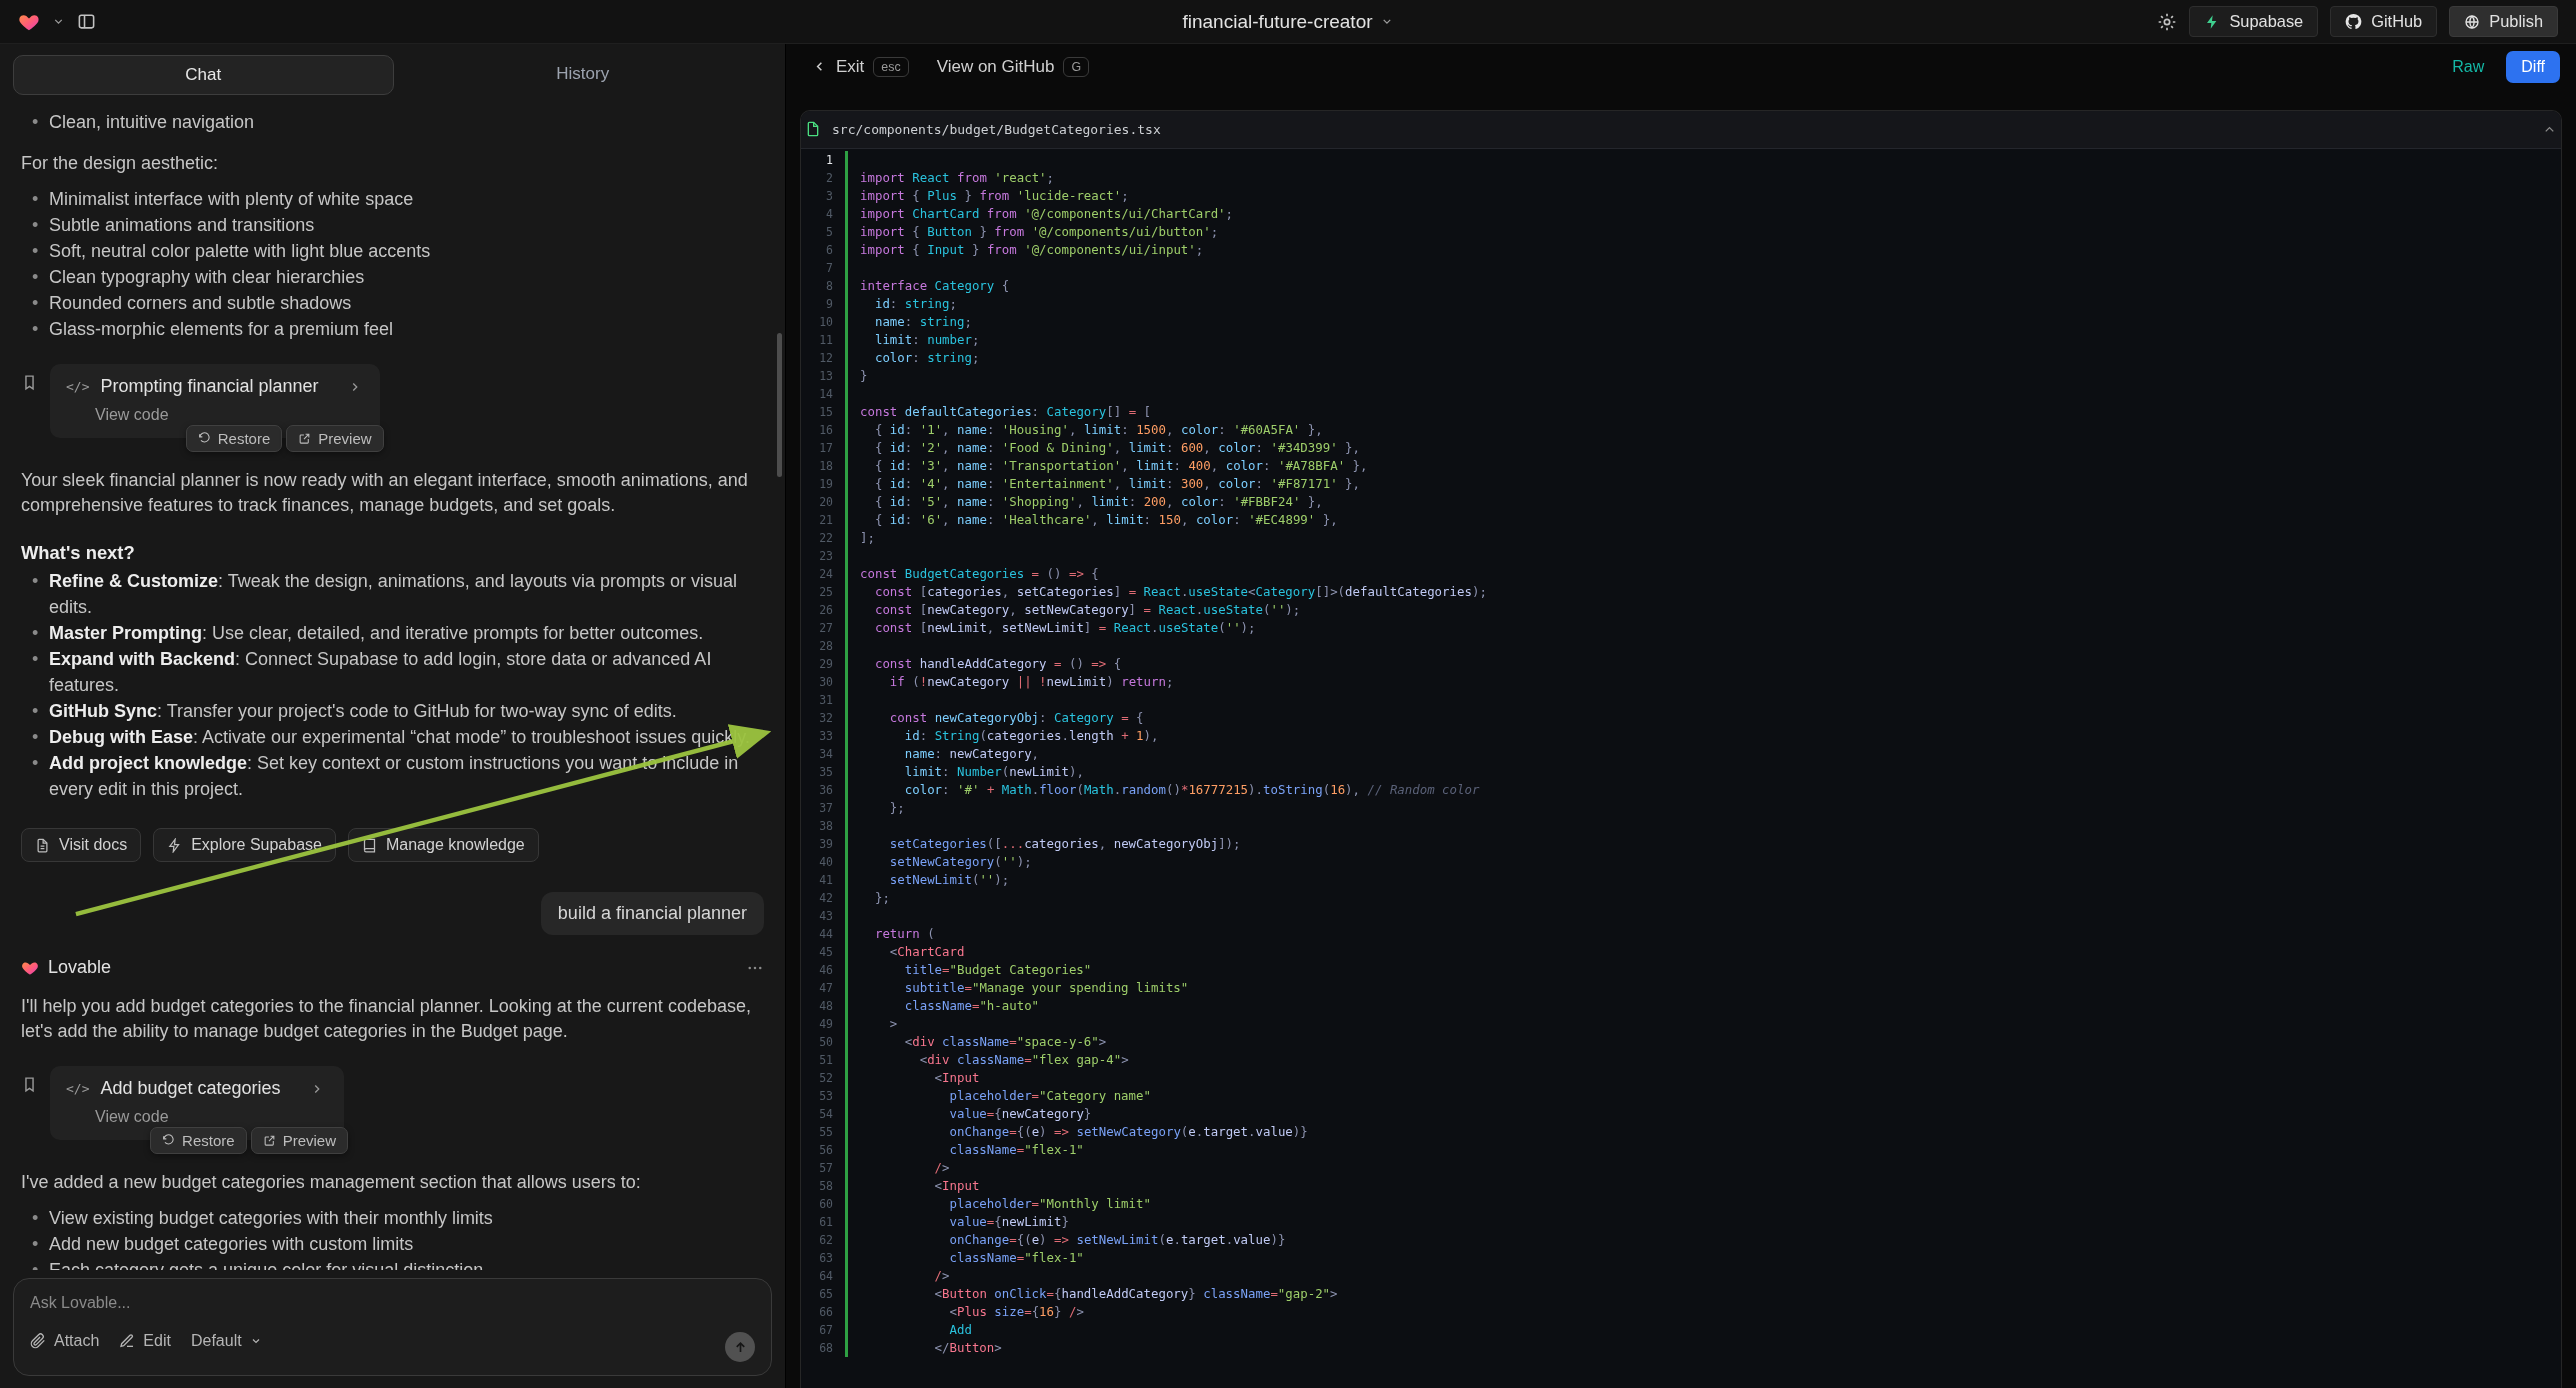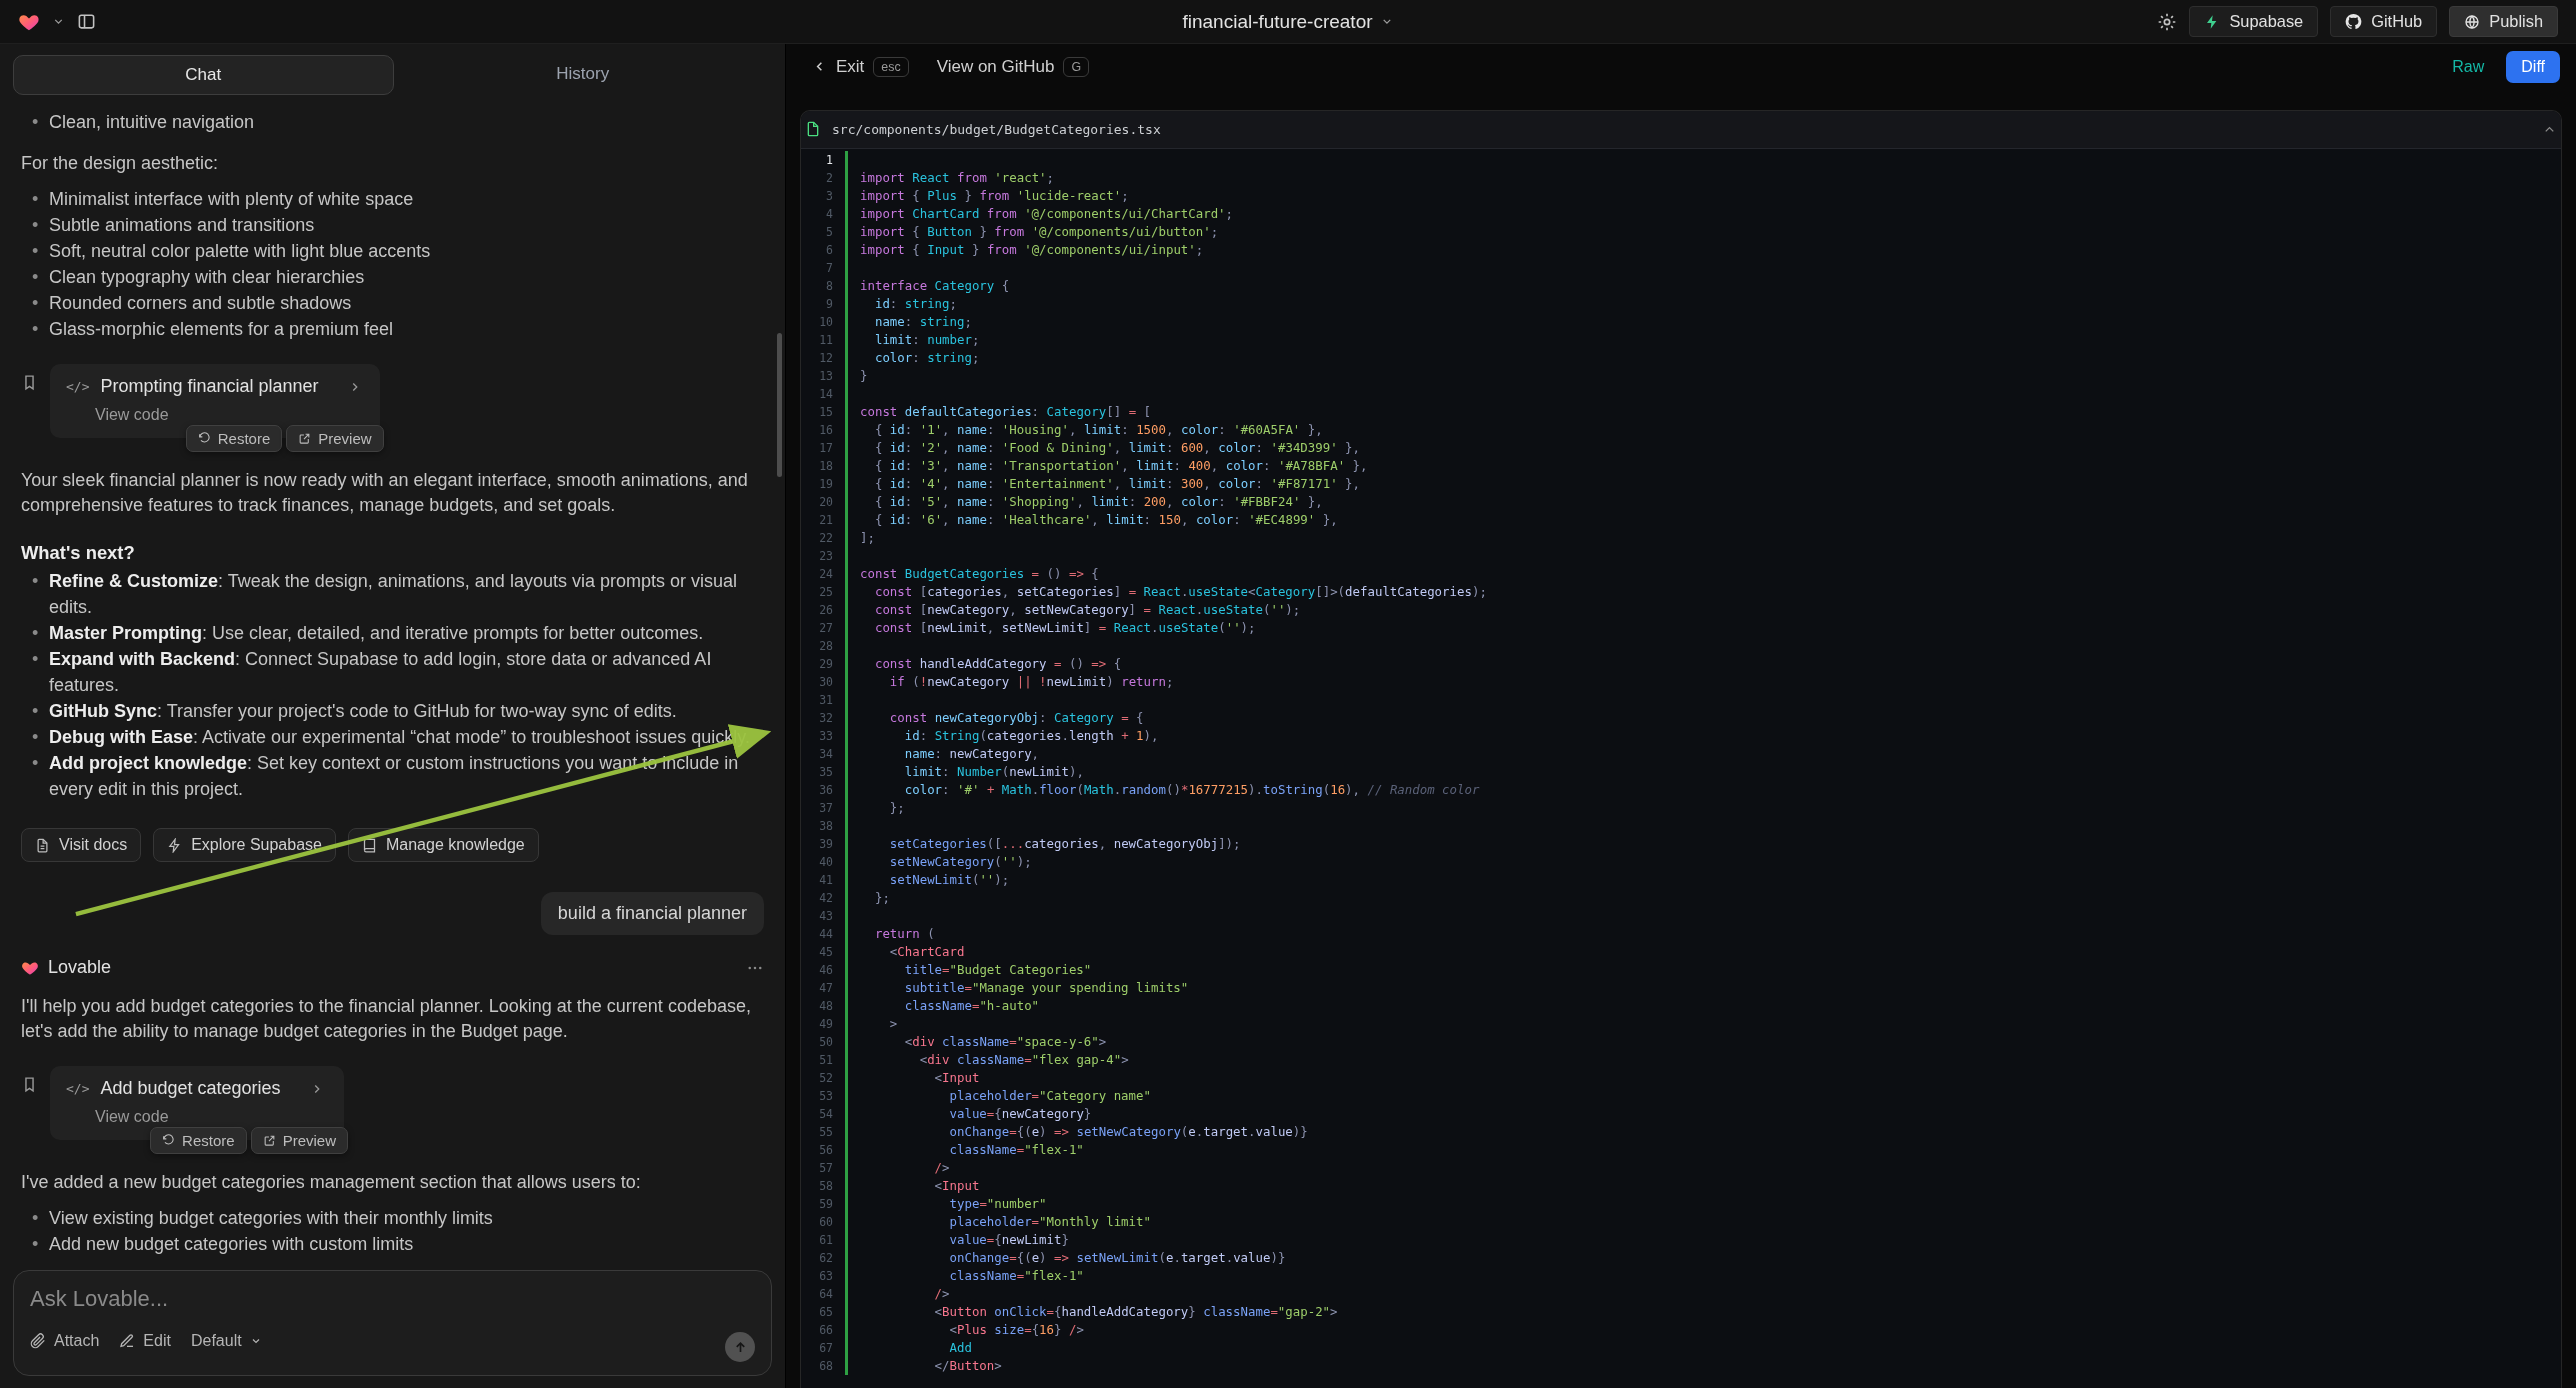--- a/index.html
+++ b/index.html
@@ -61,21 +61,21 @@
   .user-bubble { background:#272727; border-radius:12px; padding:11px 17px;
     font-size:18px; color:#d6d6d6; max-width:80%; }
 
   .assistant-head { display:flex; align-items:center; gap:9px; font-size:18px;
     color:#e2e2e2; margin:22px 0 10px; }
   .assistant-head .dots { margin-left:auto; color:#8a8a8a; display:flex; cursor:pointer; }
 
   .composer { margin:8px 13px 12px; border:1px solid #3a3a3a; border-radius:16px;
     background:#1d1d1d; padding:15px 16px 13px; }
   .composer-input { width:100%; background:transparent; border:none; outline:none;
-    color:#e5e5e5; font-size:22px; font-family:inherit; }
+    color:#e5e5e5; font-size:16px; font-family:inherit; }
   .composer-input::placeholder { color:#8a8a8a; }
   .composer-row { margin-top:20px; display:flex; align-items:flex-start; gap:20px; }
   .comp-btn { display:flex; align-items:center; gap:8px; background:none; border:none;
     color:#b5b5b5; font-size:16px; font-family:inherit; cursor:pointer; }
   .send-btn { margin-left:auto; width:30px; height:30px; border-radius:50%; background:#515151;
     border:none; display:flex; align-items:center; justify-content:center; cursor:pointer; color:#161616; }
 
   .scroll-thumb { position:absolute; right:3px; top:289px; width:5px; height:144px;
     background:#4d4d4d; border-radius:3px; }
   .arrow-overlay { position:absolute; inset:0; pointer-events:none; z-index:5; }
@@ -478,21 +478,20 @@
             <div class="code-line"><span class="ln">49</span><span class="lc">    <span class="tc-p">&gt;</span></span></div>
             <div class="code-line"><span class="ln">50</span><span class="lc">      <span class="tc-p">&lt;</span><span class="tc-tag">div</span> <span class="tc-f">className</span><span class="tc-op">=</span><span class="tc-s">"space-y-6"</span><span class="tc-p">&gt;</span></span></div>
             <div class="code-line"><span class="ln">51</span><span class="lc">        <span class="tc-p">&lt;</span><span class="tc-tag">div</span> <span class="tc-f">className</span><span class="tc-op">=</span><span class="tc-s">"flex gap-4"</span><span class="tc-p">&gt;</span></span></div>
             <div class="code-line"><span class="ln">52</span><span class="lc">          <span class="tc-p">&lt;</span><span class="tc-tag">Input</span></span></div>
             <div class="code-line"><span class="ln">53</span><span class="lc">            <span class="tc-f">placeholder</span><span class="tc-op">=</span><span class="tc-s">"Category name"</span></span></div>
             <div class="code-line"><span class="ln">54</span><span class="lc">            <span class="tc-f">value</span><span class="tc-op">=</span><span class="tc-p">{</span><span class="tc-id">newCategory</span><span class="tc-p">}</span></span></div>
             <div class="code-line"><span class="ln">55</span><span class="lc">            <span class="tc-f">onChange</span><span class="tc-op">=</span><span class="tc-p">{</span><span class="tc-p">(</span><span class="tc-id">e</span><span class="tc-p">)</span> <span class="tc-op">=&gt;</span> <span class="tc-f">setNewCategory</span><span class="tc-p">(</span><span class="tc-id">e</span><span class="tc-p">.</span><span class="tc-id">target</span><span class="tc-p">.</span><span class="tc-id">value</span><span class="tc-p">)</span><span class="tc-p">}</span></span></div>
             <div class="code-line"><span class="ln">56</span><span class="lc">            <span class="tc-f">className</span><span class="tc-op">=</span><span class="tc-s">"flex-1"</span></span></div>
             <div class="code-line"><span class="ln">57</span><span class="lc">          <span class="tc-op">/</span><span class="tc-p">&gt;</span></span></div>
             <div class="code-line"><span class="ln">58</span><span class="lc">          <span class="tc-p">&lt;</span><span class="tc-tag">Input</span></span></div>
-            <div class="code-line"><span class="ln">59</span><span class="lc">            <span class="tc-f">type</span><span class="tc-op">=</span><span class="tc-s">"number"</span></span></div>
             <div class="code-line"><span class="ln">60</span><span class="lc">            <span class="tc-f">placeholder</span><span class="tc-op">=</span><span class="tc-s">"Monthly limit"</span></span></div>
             <div class="code-line"><span class="ln">61</span><span class="lc">            <span class="tc-f">value</span><span class="tc-op">=</span><span class="tc-p">{</span><span class="tc-id">newLimit</span><span class="tc-p">}</span></span></div>
             <div class="code-line"><span class="ln">62</span><span class="lc">            <span class="tc-f">onChange</span><span class="tc-op">=</span><span class="tc-p">{</span><span class="tc-p">(</span><span class="tc-id">e</span><span class="tc-p">)</span> <span class="tc-op">=&gt;</span> <span class="tc-f">setNewLimit</span><span class="tc-p">(</span><span class="tc-id">e</span><span class="tc-p">.</span><span class="tc-id">target</span><span class="tc-p">.</span><span class="tc-id">value</span><span class="tc-p">)</span><span class="tc-p">}</span></span></div>
             <div class="code-line"><span class="ln">63</span><span class="lc">            <span class="tc-f">className</span><span class="tc-op">=</span><span class="tc-s">"flex-1"</span></span></div>
             <div class="code-line"><span class="ln">64</span><span class="lc">          <span class="tc-op">/</span><span class="tc-p">&gt;</span></span></div>
             <div class="code-line"><span class="ln">65</span><span class="lc">          <span class="tc-p">&lt;</span><span class="tc-tag">Button</span> <span class="tc-f">onClick</span><span class="tc-op">=</span><span class="tc-p">{</span><span class="tc-id">handleAddCategory</span><span class="tc-p">}</span> <span class="tc-f">className</span><span class="tc-op">=</span><span class="tc-s">"gap-2"</span><span class="tc-p">&gt;</span></span></div>
             <div class="code-line"><span class="ln">66</span><span class="lc">            <span class="tc-p">&lt;</span><span class="tc-tag">Plus</span> <span class="tc-f">size</span><span class="tc-op">=</span><span class="tc-p">{</span><span class="tc-n">16</span><span class="tc-p">}</span> <span class="tc-op">/</span><span class="tc-p">&gt;</span></span></div>
             <div class="code-line"><span class="ln">67</span><span class="lc">            <span class="tc-t">Add</span></span></div>
             <div class="code-line"><span class="ln">68</span><span class="lc">          <span class="tc-p">&lt;/</span><span class="tc-tag">Button</span><span class="tc-p">&gt;</span></span></div>
           </div>

